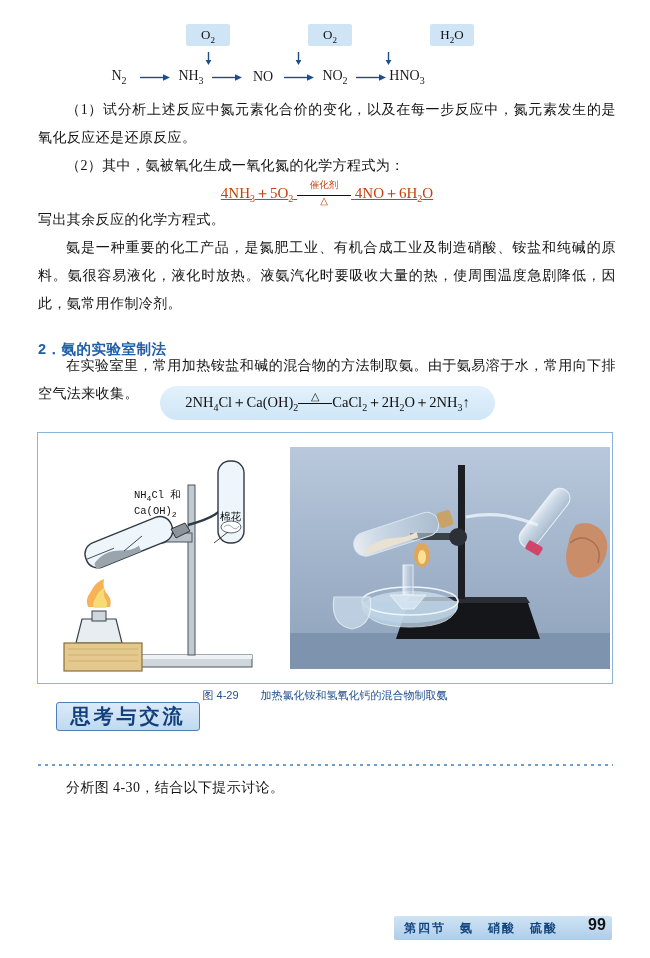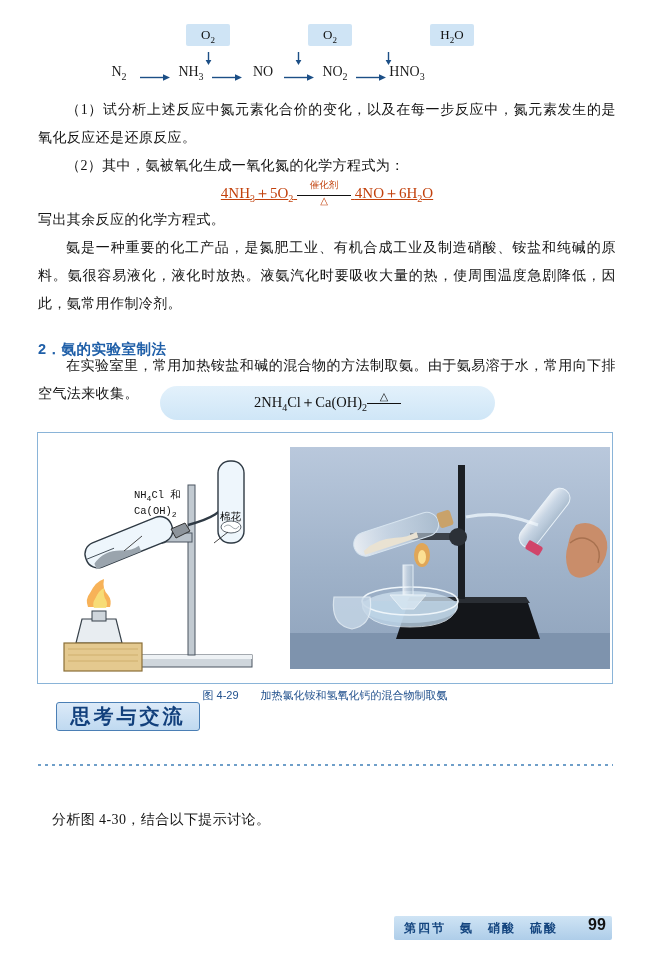--- a/index.html
+++ b/index.html
@@ -55,20 +55,21 @@
   }
   .arrow-down {
     width: 44px;
     display: flex;
     justify-content: center;
     align-items: flex-start;
   }
   .arrow-down svg { display: block; }
   .chain-row-main {
     display: flex;
+    align-items: center;
     height: 26px;
     font-size: 14px;
   }
   .species {
     min-width: 38px;
     text-align: center;
     white-space: nowrap;
     font-family: "Liberation Serif", serif;
   }
   .species sub { font-size: 10px; }
@@ -369,20 +370,21 @@
   <div class="section-head" style="left:38px; top:340px;">2．氨的实验室制法</div>
 
   <div class="para indent" style="left:38px; top:352px; width:578px;">在实验室里，常用加热铵盐和碱的混合物的方法制取氨。由于氨易溶于水，常用向下排空气法来收集。</div>
 
   <div class="eq-box">
     <span>2NH<sub>4</sub>Cl＋Ca(OH)<sub>2</sub></span>
     <span class="cond-tri">
       <span class="t">△</span>
       <span class="b"></span>
     </span>
+    <span>CaCl<sub>2</sub>＋2H<sub>2</sub>O＋2NH<sub>3</sub>↑</span>
   </div>
 
   <div class="figure">
 
     <div class="fig-left">
       <svg width="248" height="250" viewBox="0 0 248 250">
 
         <rect x="28" y="222" width="186" height="12" fill="#cfd6dc" stroke="#4a5560" stroke-width="1"></rect>
         <rect x="28" y="222" width="186" height="4" fill="#eef2f5"></rect>
 
@@ -481,19 +483,19 @@
         <ellipse cx="132" cy="110" rx="4" ry="7" fill="#ffe79a" opacity="0.9"></ellipse>
       </svg>
     </div>
   </div>
 
   <div class="fig-caption">图 4-29　　加热氯化铵和氢氧化钙的混合物制取氨</div>
 
   <div class="banner">思考与交流</div>
   <div class="banner-rule"></div>
 
-  <div class="para" style="left:52px; top:774px; width:540px;margin-top:32px;">分析图 4-30，结合以下提示讨论。</div>
+  <div class="para" style="left:66px; top:774px; width:540px;">分析图 4-30，结合以下提示讨论。</div>
 
   <div class="footer-bar"></div>
   <div class="footer-text">第四节　氨　硝酸　硫酸</div>
   <div class="page-num">99</div>
 
 </div>
 
 </body></html>

